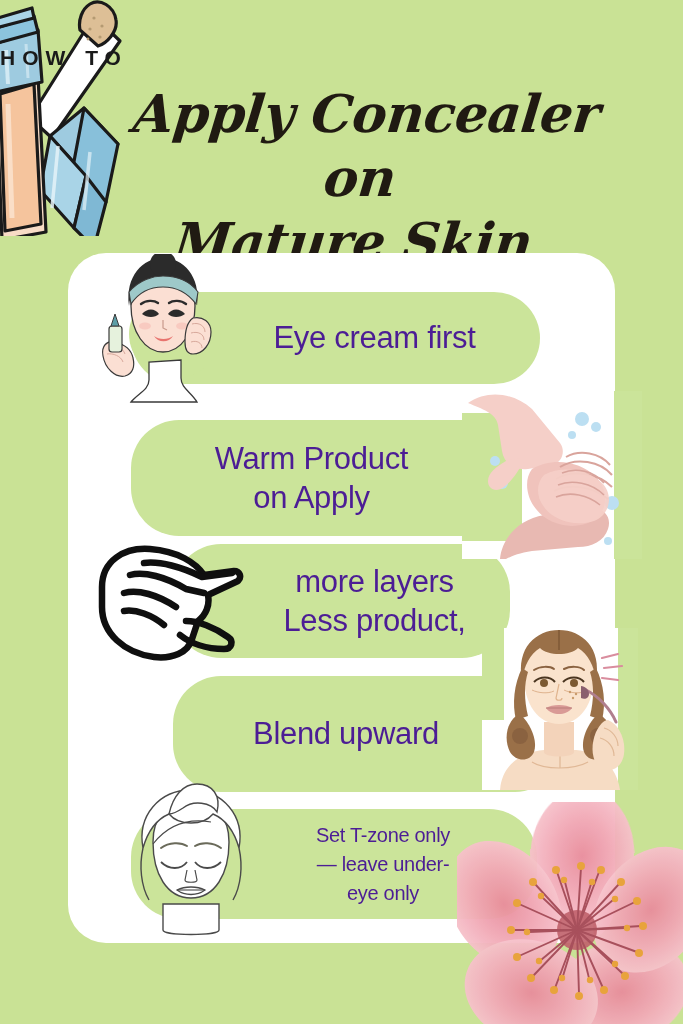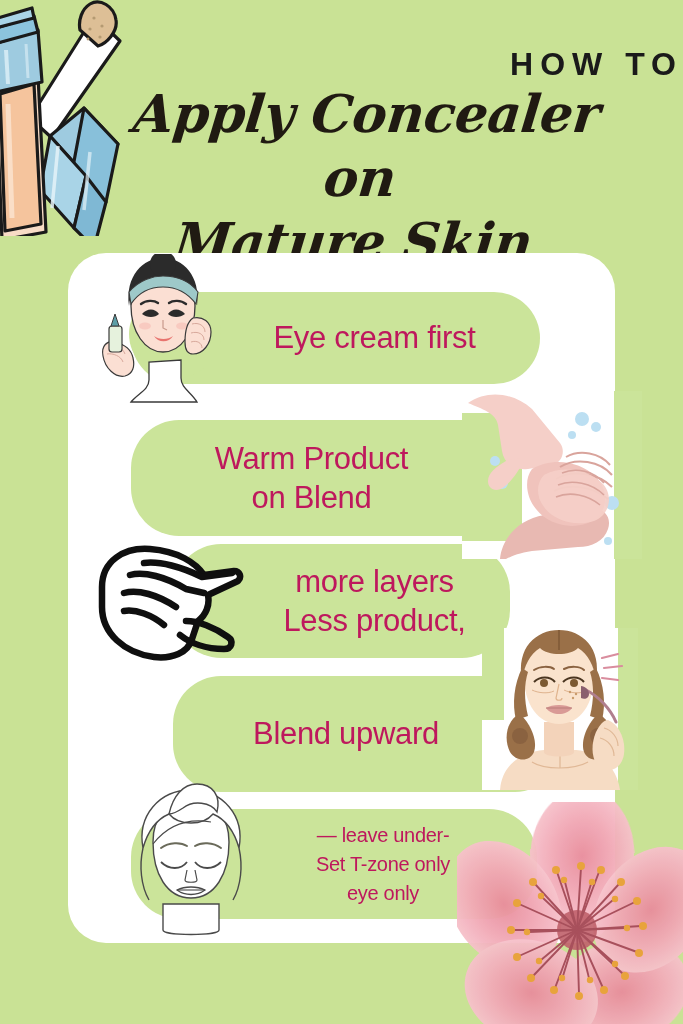--- a/index.html
+++ b/index.html
@@ -22,27 +22,26 @@
     top: 0; left: 0;
     width: 683px;
     height: 253px;
   }
 
   .kicker {
     position: absolute;
     top: 46px;
     left: 0;
     width: 683px;
-    text-align: right;
-    font-size: 32px;
+    text-align: left;
+    font-size: 21px;
     font-weight: 700;
     letter-spacing: 7px;
     color: #1a1a1a;
     font-family: "Liberation Sans", sans-serif;
-    padding-left: 18px;
   }
 
   .script-title {
     position: absolute;
     top: 82px;
     left: 95px;
     width: 530px;
     text-align: center;
     font-family: "DejaVu Serif", serif;
     font-style: italic;
@@ -84,21 +83,21 @@
     height: 690px;
     z-index: 3;
   }
 
   .pill {
     position: absolute;
     background: #cbe49a;
     border-radius: 48px;
     display: flex;
     align-items: center;
-    color: #be185d;
+    color: #4c1d95;
     font-family: "Liberation Sans", sans-serif;
     font-weight: 400;
   }
 
   .pill-text {
     width: 100%;
     text-align: center;
     line-height: 1.26;
     letter-spacing: -0.3px;
   }
@@ -198,41 +197,41 @@
 
   <div class="pill pill-1">
     <div class="pill-text">
       <div>Eye cream first</div>
     </div>
   </div>
 
   <div class="pill pill-2">
     <div class="pill-text">
       <div>Warm Product</div>
-      <div>on Blend</div>
+      <div>on Apply</div>
     </div>
   </div>
 
   <div class="pill pill-3">
     <div class="pill-text">
       <div>more layers</div>
       <div>Less product,</div>
     </div>
   </div>
 
   <div class="pill pill-4">
     <div class="pill-text">
       <div>Blend upward</div>
     </div>
   </div>
 
   <div class="pill pill-5">
     <div class="pill-text">
+      <div>Set T-zone only</div>
       <div>— leave under-</div>
-      <div>Set T-zone only</div>
       <div>eye only</div>
     </div>
   </div>
 </div>
 
 <div class="illus illus-woman-eyecream">
   <svg viewBox="0 0 128 152" width="128" height="152">
     <ellipse cx="78" cy="80" rx="46" ry="44" fill="#cbe49a"></ellipse>
 
     <path d="M52 108 L52 126 C52 136 40 140 34 148 L100 148 C94 138 84 134 84 124 L84 106 Z" fill="#ffffff" stroke="#3a3a3a" stroke-width="1.3"></path>

